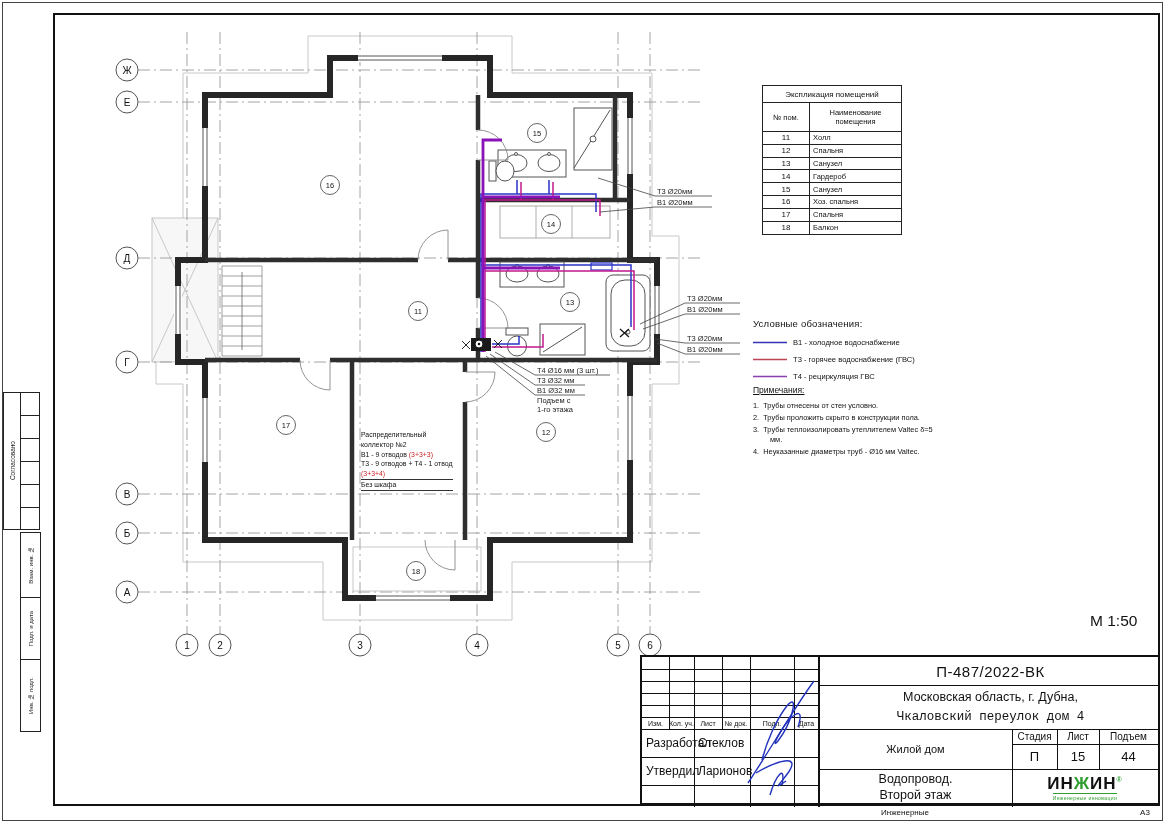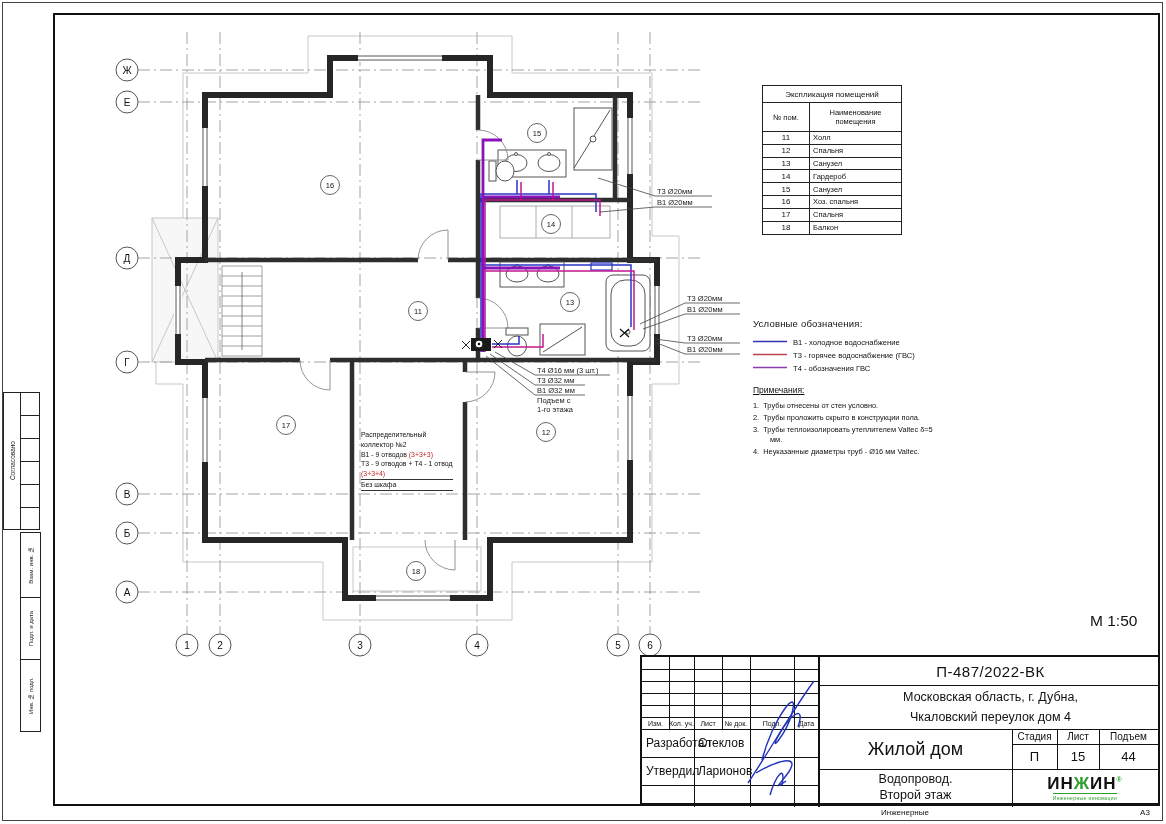--- a/index.html
+++ b/index.html
@@ -18,21 +18,21 @@
   .exp-head .c1 { width:47px; border-right:1px solid #222; display:flex; align-items:center; justify-content:center; }
   .exp-head .c2 { flex:1; display:flex; align-items:center; justify-content:center; text-align:center; line-height:1.2; }
   .exp-row { display:flex; height:12.8px; border-bottom:1px solid #222; }
   .exp-row:last-child { border-bottom:none; }
   .exp-row .n { width:47px; border-right:1px solid #222; display:flex; align-items:center; justify-content:center; font-size:8px; }
   .exp-row .v { flex:1; display:flex; align-items:center; padding-left:3px; }
 
   
   .legend { left:753px; top:318px; width:190px; }
   .legend-title { font-size:9.5px; margin-bottom:9px; letter-spacing:.2px; }
-  .legend-item { display:flex; align-items:flex-start; margin-bottom:4px; }
+  .legend-item { display:flex; align-items:center; margin-bottom:4px;margin-top:8px; }
   .legend-item svg { margin-right:6px; }
   .legend-item span { font-size:7.6px; }
   .notes { left:753px; top:385px; width:184px; }
   .notes-title { font-size:8.5px; text-decoration:underline; margin-bottom:6px; }
   .note { font-size:7.4px; line-height:1.35; margin-bottom:2px; padding-left:17px; text-indent:-17px; }
 
   
   .collector-note { left:361px; top:430px; width:92px; background:#fff; font-size:6.9px; line-height:9.8px; }
   .collector-note .red { color:#cc2222; }
   .collector-note .rule { border-bottom:1px solid #333; }
@@ -41,21 +41,21 @@
   .footer-copied { left:855px; top:808px; width:100px; text-align:center; font-size:8px; }
   .footer-format { left:1125px; top:808px; width:40px; text-align:center; font-size:8px; }
 
   
   .tb { left:640px; top:655px; width:520px; height:150px; border:2px solid #111; background:#fff; }
   .tb .v { position:absolute; width:1.2px; background:#111; }
   .tb .h { position:absolute; height:1.2px; background:#111; }
   .tb .t { position:absolute; display:flex; align-items:center; justify-content:center; }
   .doc-code { font-size:15px; letter-spacing:.5px; }
   .addr { font-size:12.5px; }
-  .obj { font-size:18px; }
+  .obj { font-size:11px; }
   .stg-lab { font-size:10px; }
   .stg-val { font-size:13px; }
   .role { font-size:12px; justify-content:flex-start !important; padding-left:3px; }
   .tb-head { font-size:7px; }
   .logo-box { display:flex; flex-direction:column; align-items:center; justify-content:center; }
   .logo-line1 { font-weight:bold; font-size:17px; letter-spacing:1px; line-height:1; color:#111; }
   .logo-line1 .grn { color:#2f9e2f; }
   .logo-reg { font-size:7px; color:#2f9e2f; vertical-align:super; }
   .logo-tag { font-size:5px; color:#2f9e2f; border-top:1px solid #2f9e2f; margin-top:1px; padding-top:1px; letter-spacing:.4px; }
 
@@ -320,21 +320,21 @@
     <div class="legend-item">
       <svg width="34" height="7">
           <line x1="0" y1="3.5" x2="34" y2="3.5" stroke-width="1.6" stroke="#bb4455"></line>
         </svg>
       <span>Т3 - горячее водоснабжение (ГВС)</span>
     </div>
     <div class="legend-item">
       <svg width="34" height="7">
           <line x1="0" y1="3.5" x2="34" y2="3.5" stroke-width="1.6" stroke="#8a3fb0"></line>
         </svg>
-      <span>Т4 - обозначения ГВС</span>
+      <span>Т4 - рециркуляция ГВС</span>
     </div>
   </div>
 
   <div class="abs notes">
     <div class="notes-title">Примечания:</div>
     <div class="note">1.&nbsp;&nbsp;Трубы отнесены от стен условно.</div>
     <div class="note">2.&nbsp;&nbsp;Трубы проложить скрыто в конструкции пола.</div>
     <div class="note">3.&nbsp;&nbsp;Трубы теплоизолировать утеплителем Valtec δ=5 мм.</div>
     <div class="note">4.&nbsp;&nbsp;Неуказанные диаметры труб - Ø16 мм Valtec.</div>
   </div>
@@ -404,21 +404,21 @@
       <g fill="none" stroke="#2233bb" stroke-width="1.4">
         <path d="M20,95 C30,55 58,18 50,48 C44,70 24,92 38,68 C48,50 64,38 56,62"></path>
         <path d="M14,108 C34,96 60,88 46,108 C38,119 30,126 44,116"></path>
         <path d="M6,118 C26,88 54,40 72,16"></path>
         <path d="M28,130 C34,110 44,98 40,120"></path>
       </g>
     </svg>
 
     <div class="t doc-code" style="left:177px;top:0;width:343px;height:28px;">П-487/2022-ВК</div>
     <div class="t addr" style="left:177px;top:29px;width:343px;height:21px;">Московская область, г. Дубна,</div>
-    <div class="t addr" style="left:177px;top:49px;width:343px;height:21px;">Чкаловский переулок дом 4</div>
+    <div class="t addr" style="left:177px;top:49px;width:343px;height:21px;font-family:Liberation Mono, monospace;">Чкаловский переулок дом 4</div>
     <div class="t obj" style="left:177px;top:72px;width:193px;height:40px;">Жилой дом</div>
     <div class="t stg-lab" style="left:370px;top:72px;width:45px;height:15px;">Стадия</div>
     <div class="t stg-lab" style="left:415px;top:72px;width:42px;height:15px;">Лист</div>
     <div class="t stg-lab" style="left:457px;top:72px;width:59px;height:15px;">Подъем</div>
     <div class="t stg-val" style="left:370px;top:87px;width:45px;height:25px;">П</div>
     <div class="t stg-val" style="left:415px;top:87px;width:42px;height:25px;">15</div>
     <div class="t stg-val" style="left:457px;top:87px;width:59px;height:25px;">44</div>
     <div class="t addr" style="left:177px;top:113px;width:193px;height:18px;text-align:right;">Водопровод.</div>
     <div class="t addr" style="left:177px;top:129px;width:193px;height:18px;">Второй этаж</div>
     <div class="t logo-box" style="left:370px;top:112px;width:146px;height:38px;">

